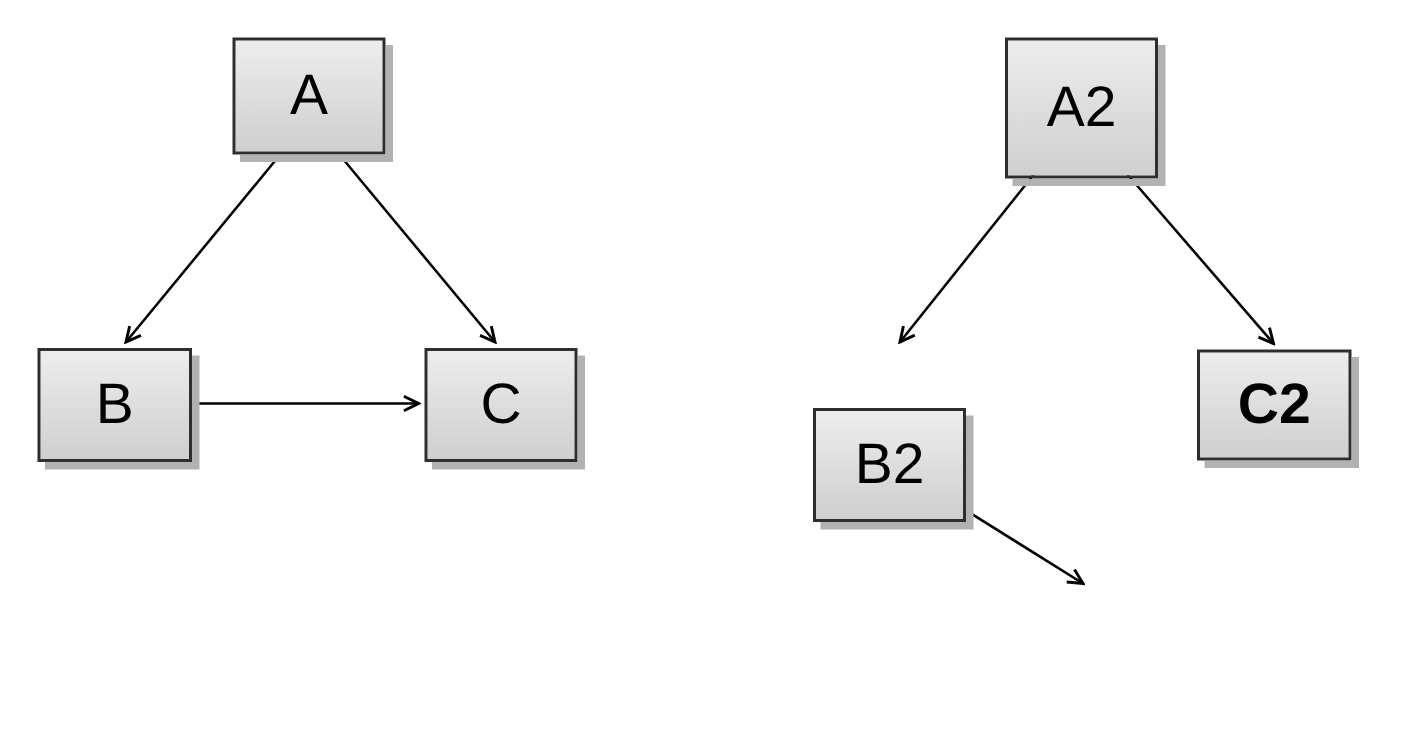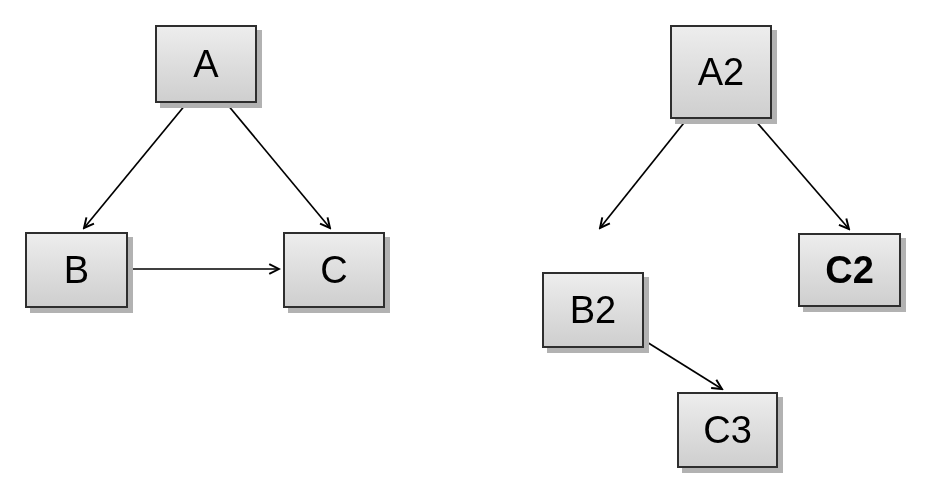--- a/index.html
+++ b/index.html
@@ -83,17 +83,14 @@
 
   <div class="node node-A2">
     <span>A2</span>
   </div>
   <div class="node node-B2">
     <span>B2</span>
   </div>
   <div class="node node-C2">
     <span>C2</span>
   </div>
-  <div class="node node-C3">
-    <span>C3</span>
-  </div>
 
 </div>
 
 </body></html>

